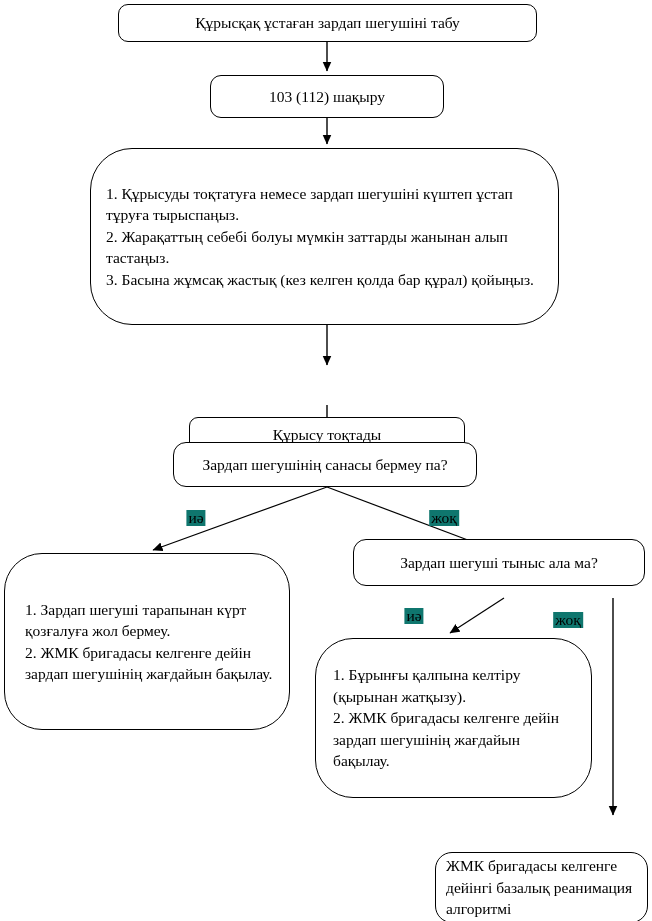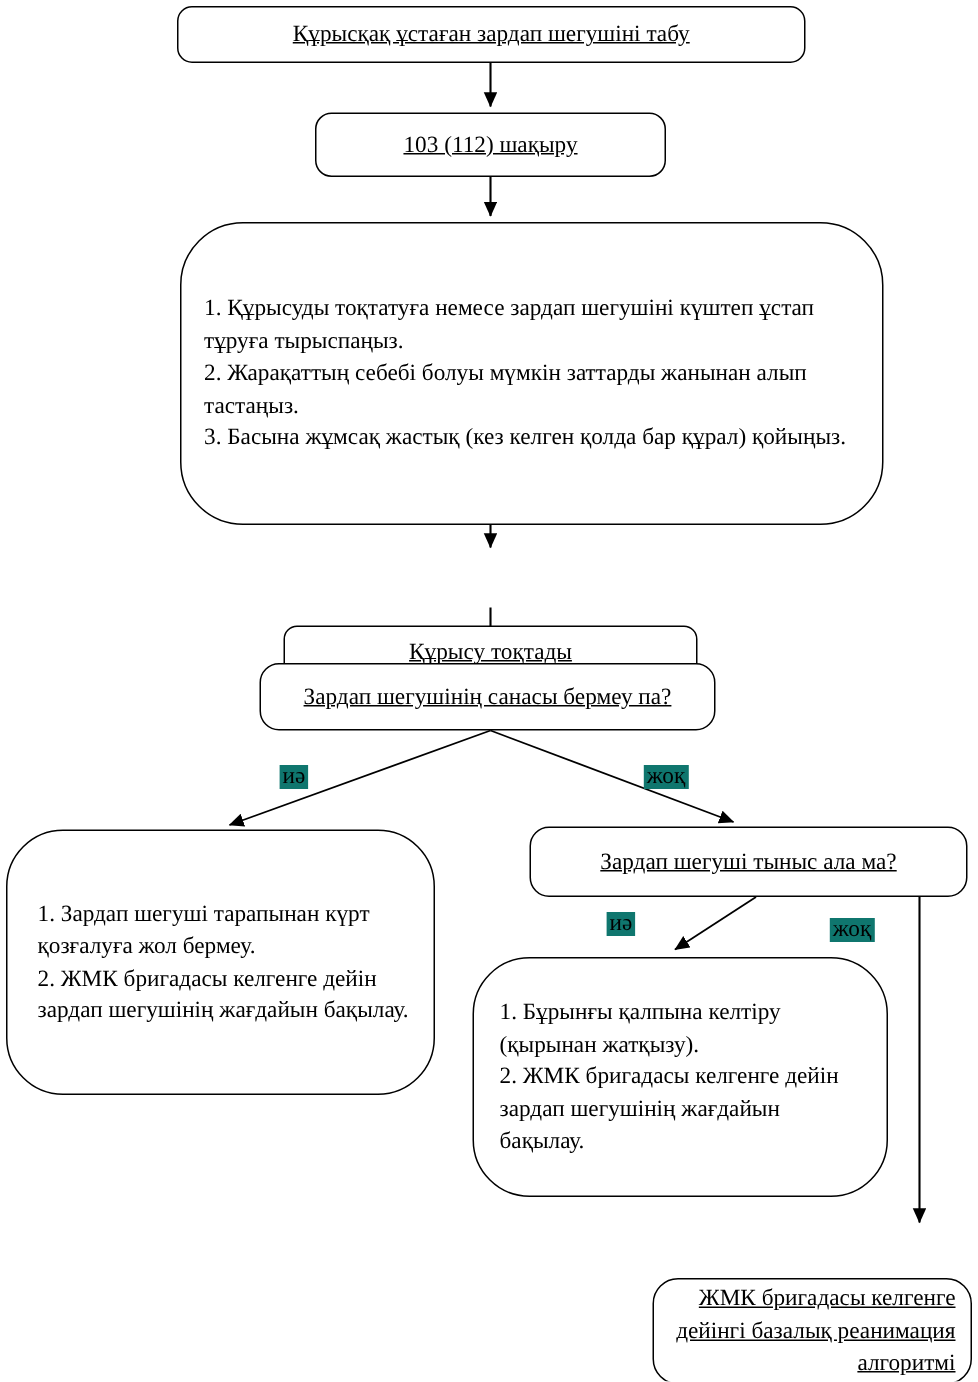--- a/index.html
+++ b/index.html
@@ -30,43 +30,42 @@
     border: 1.5px solid #000000;
     background: #ffffff;
     display: flex;
     align-items: center;
     font-size: 15.5px;
     line-height: 21.5px;
     white-space: pre-line;
   }
   .node.centered {
     justify-content: center;
-    text-align: right;
-    text-decoration: underline;
+    text-align: left;
   }
   .node.listy {
     text-align: left;
   }
   .edge-label {
     position: absolute;
     font-size: 15.5px;
     line-height: 16px;
     transform: translate(-50%, -50%);
     background: #0f766e;
     padding: 0 2px;
   }
 
   
   #n-find        { left:118px; top:4px;   width:419px; height:38px;  border-radius:10px; }
   #n-call        { left:210px; top:75px;  width:234px; height:43px;  border-radius:11px; }
-  #n-instr       { left:90px;  top:148px; width:469px; height:202px; border-radius:42px; padding:10px 14px 10px 15px;margin-left:30px; }
+  #n-instr       { left:90px;  top:148px; width:469px; height:177px; border-radius:42px; padding:10px 14px 10px 15px; }
   #n-stopped     { left:189px; top:369px; width:276px; height:36px;  border-radius:9px;margin-top:48px;  }
   #n-conscq      { left:173px; top:442px; width:304px; height:45px;  border-radius:13px; }
   #n-care        { left:4px;   top:553px; width:286px; height:177px; border-radius:38px; padding:10px 13px 10px 20px; }
-  #n-breathq     { left:353px; top:551px; width:292px; height:47px;  border-radius:13px; }
+  #n-breathq     { left:353px; top:539px; width:292px; height:47px;  border-radius:13px; }
   #n-recovery    { left:315px; top:638px; width:277px; height:160px; border-radius:38px; padding:10px 25px 10px 17px; }
   #n-reanim      { left:435px; top:820px; width:213px; height:71px;  border-radius:17px; padding:6px 10px;margin-top:32px; }
 
   #lbl-consc-yes  { left:196px; top:518px; }
   #lbl-consc-no   { left:444px; top:518px; }
   #lbl-breath-yes { left:414px; top:616px; }
   #lbl-breath-no  { left:568px; top:620px; }
 </style>
 </head>
 <body>

